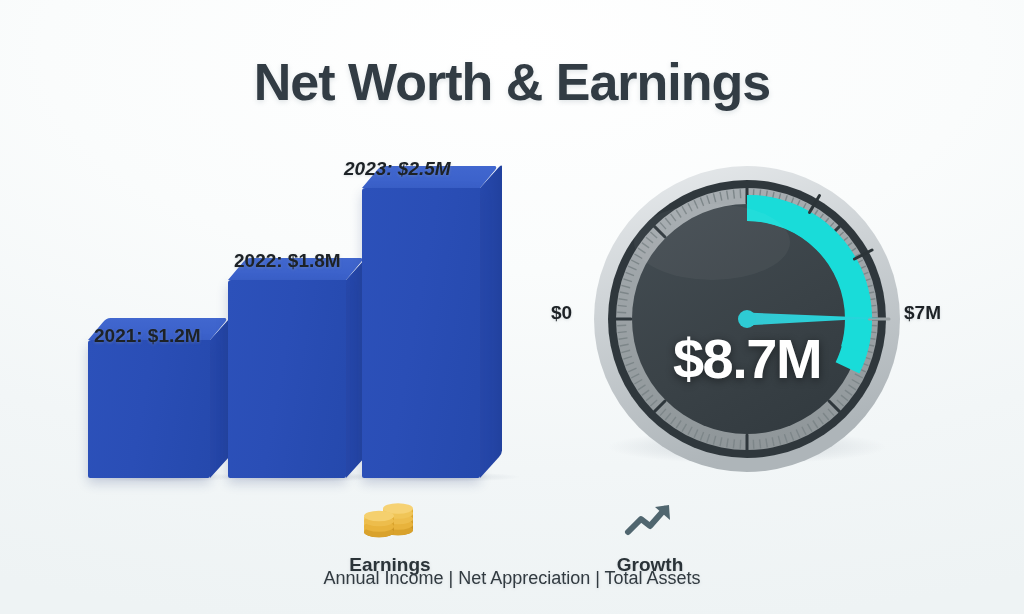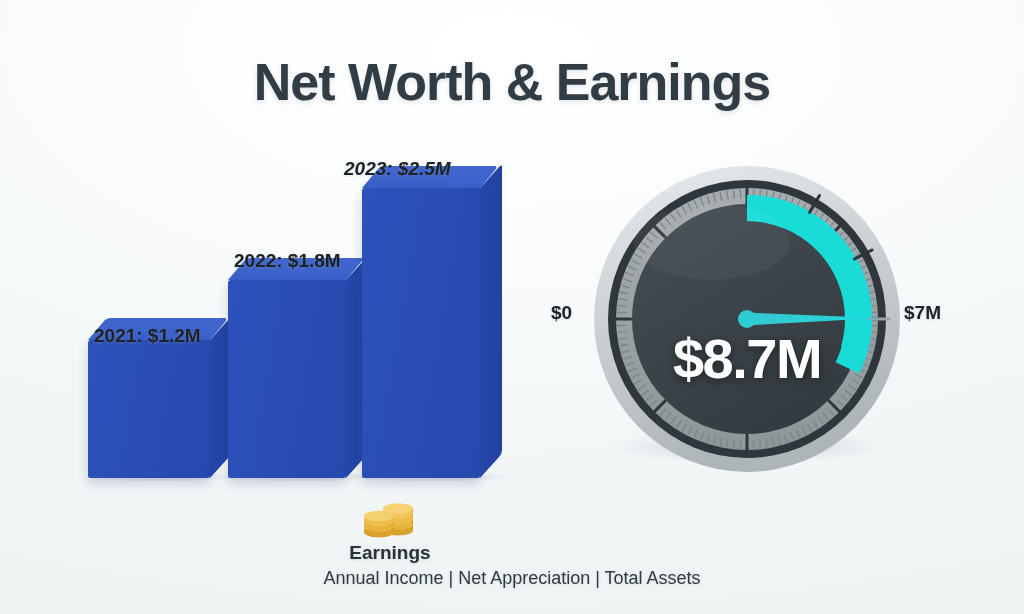--- a/index.html
+++ b/index.html
@@ -157,21 +157,21 @@
     flex-direction: column;
     align-items: center;
   }
   .legend-icon {
     height: 44px;
     display: flex;
     align-items: center;
     justify-content: center;
   }
   .legend-label {
-    margin-top: 0;
+    margin-top: 12px;
     font-size: 19px;
     font-weight: bold;
     color: #2a3338;
     text-shadow: 0 1px 3px rgba(150,160,170,0.3);
   }
   #legend-caption {
     position: absolute;
     left: 0;
     top: 568px;
     width: 1024px;
@@ -439,18 +439,27 @@
             <ellipse cx="18" cy="33" rx="15" ry="5.2" fill="#d9a22c"></ellipse>
             <ellipse cx="18" cy="27.5" rx="15" ry="5.2" fill="#e8b33c"></ellipse>
             <ellipse cx="18" cy="22" rx="15" ry="5.2" fill="#edbd4c"></ellipse>
             <ellipse cx="18" cy="17" rx="15" ry="5.2" fill="#f5d06e"></ellipse>
           </g>
         </svg>
       </div>
       <div class="legend-label">Earnings</div>
     </div>
 
+    <div class="legend-item">
+      <div class="legend-icon">
+        <svg width="52" height="42" viewBox="0 0 52 42">
+          <path d="M4 33 L17 20 L26 27 L41 10" fill="none" stroke="#50666f" stroke-width="6" stroke-linecap="round" stroke-linejoin="round"></path>
+          <path d="M45 6 L46 21 L31 8 Z" fill="#50666f"></path>
+        </svg>
+      </div>
+      <div class="legend-label">Growth</div>
+    </div>
 
   </div>
 
   <div id="legend-caption">Annual Income | Net Appreciation | Total Assets</div>
 
 </div>
 
 </body></html>

